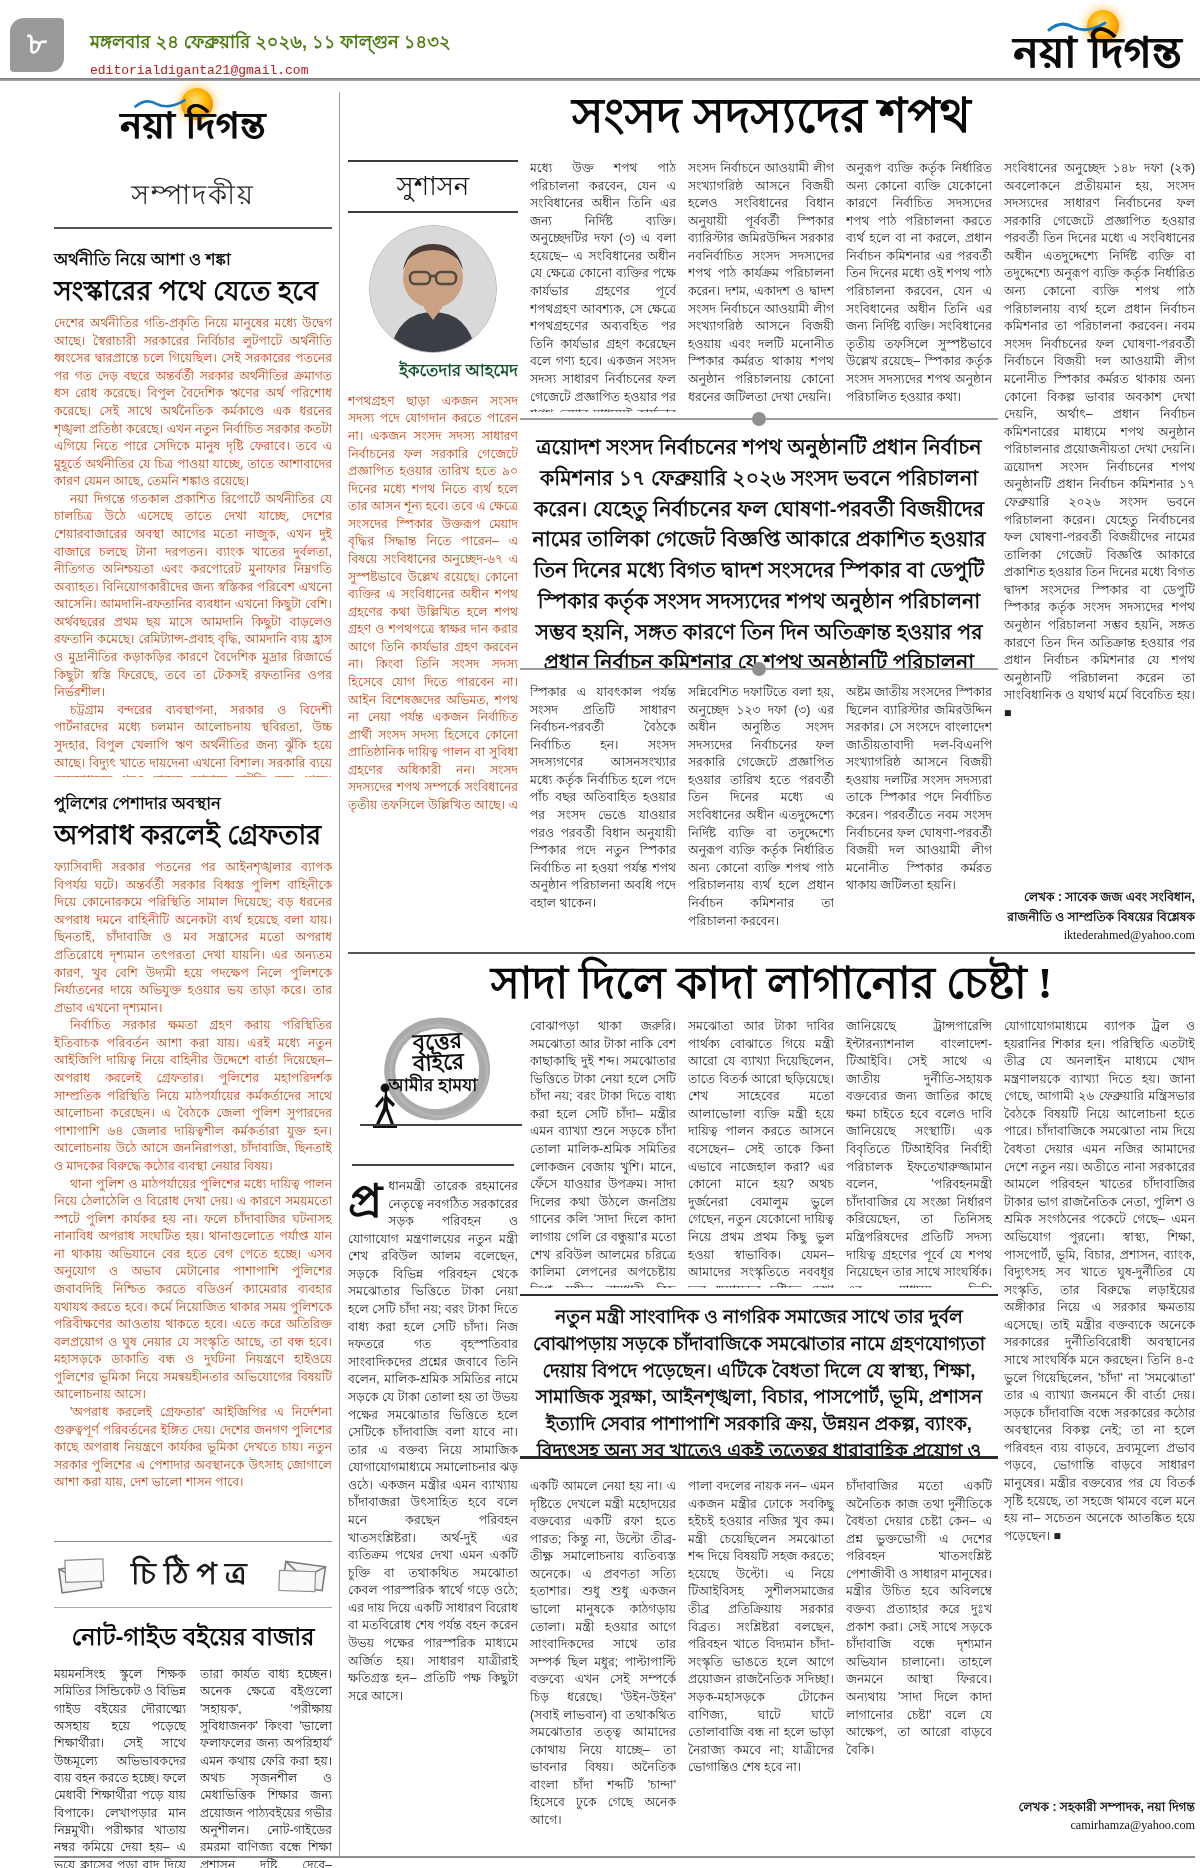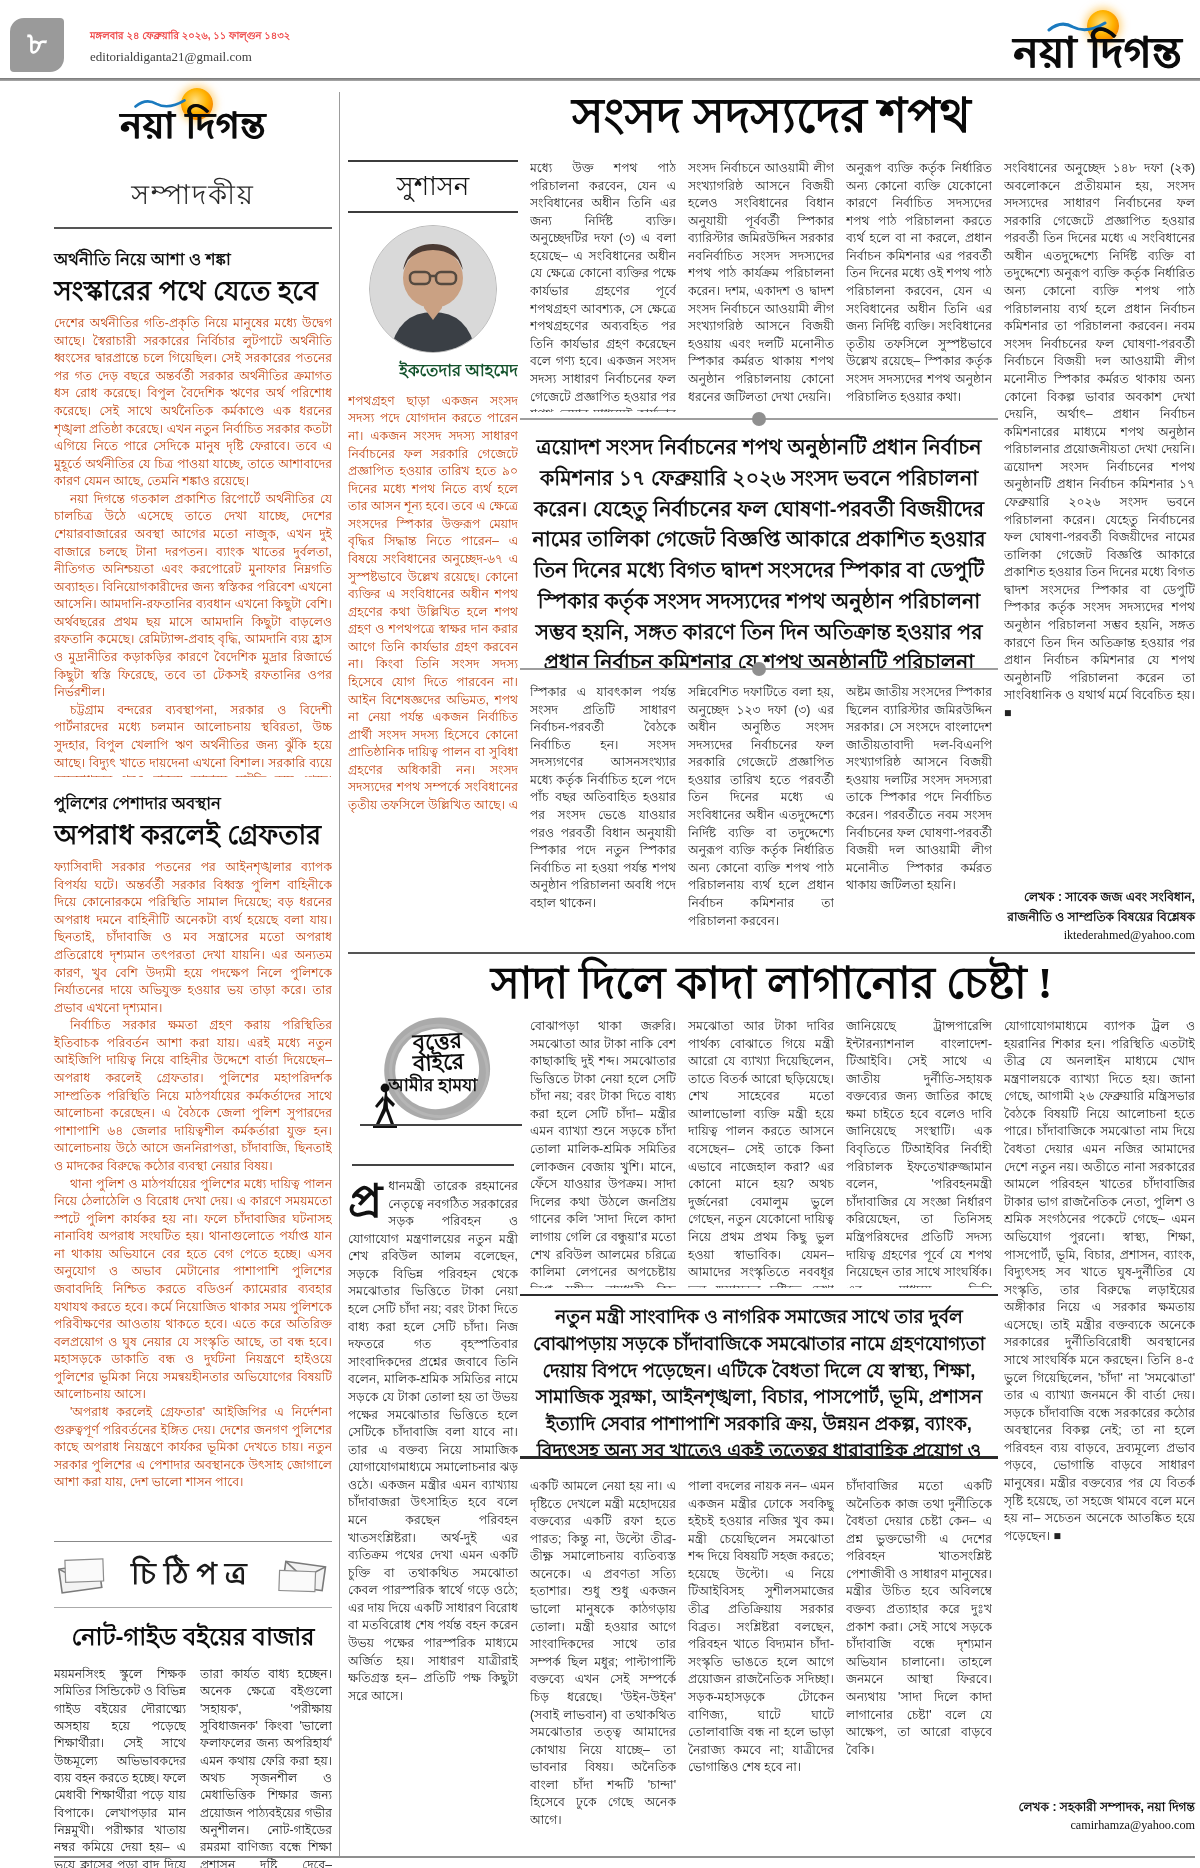--- a/index.html
+++ b/index.html
@@ -10,22 +10,22 @@
     margin:0 auto; overflow:hidden; color:#1c1c1c;
   }
   
   .page-tab {
     position:absolute; left:10px; top:18px; width:54px; height:54px;
     background:#9a9a9a; border-radius:14px 4px 14px 4px;
     display:flex; align-items:center; justify-content:center;
     color:#fff; font-size:30px; font-weight:bold;
   }
   .dateblock { position:absolute; left:90px; top:28px; }
-  .dateblock .bn { font-size:10px; font-weight:bold; color:#ef4444; }
-  .dateblock .em { font-size:13px; color:#404040; margin-top:4px; font-family:Liberation Serif, serif; }
+  .dateblock .bn { font-size:18px; font-weight:bold; color:#4d7c0f; }
+  .dateblock .em { font-size:13px; color:#b91c1c; margin-top:4px; font-family:Liberation Mono, monospace; }
   .brand { position:relative; display:inline-block; }
   .brand .sun {
     position:absolute; width:32px; height:32px; border-radius:50%;
     background:radial-gradient(circle at 45% 40%, #ffe082 0%, #ffb300 45%, #f57c00 80%);
     top:-10px; left:44%; z-index:0; box-shadow:0 0 8px 2px rgba(255,170,0,.55);
   }
   .brand .wave { position:absolute; top:-2px; left:20%; z-index:1; }
   .brand .brand-text {
     position:relative; z-index:2; font-weight:900; color:#0b0b0b;
     letter-spacing:1px; text-shadow:1px 0 #0b0b0b;

